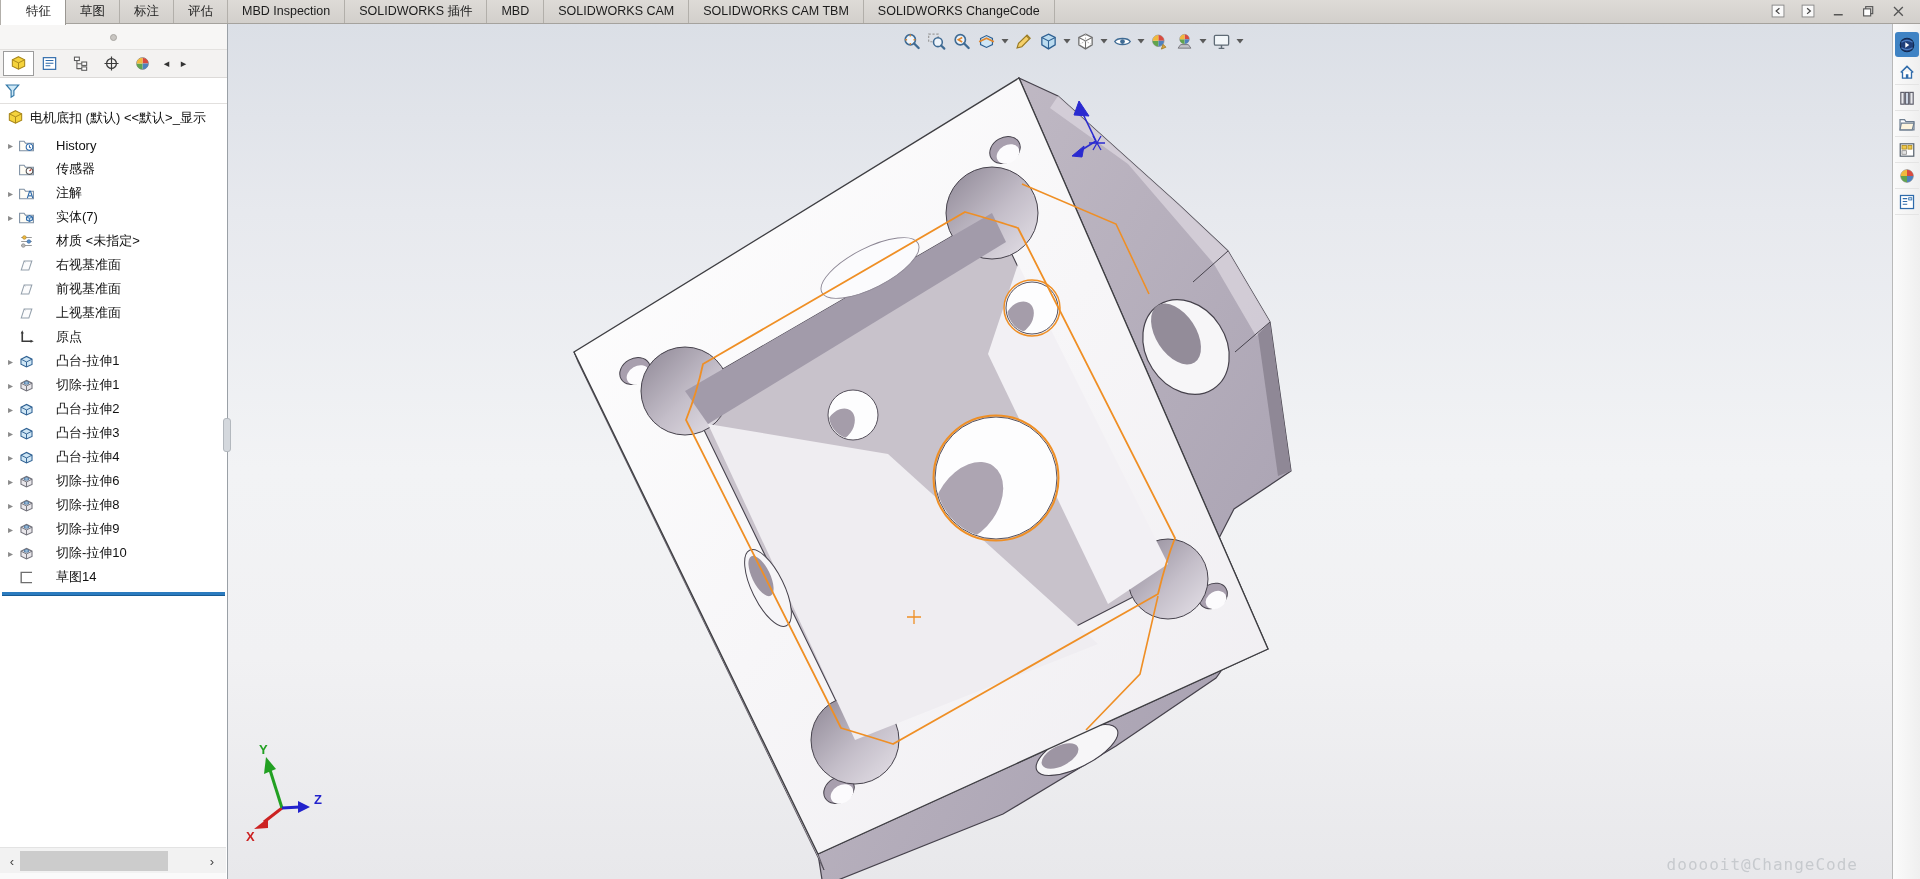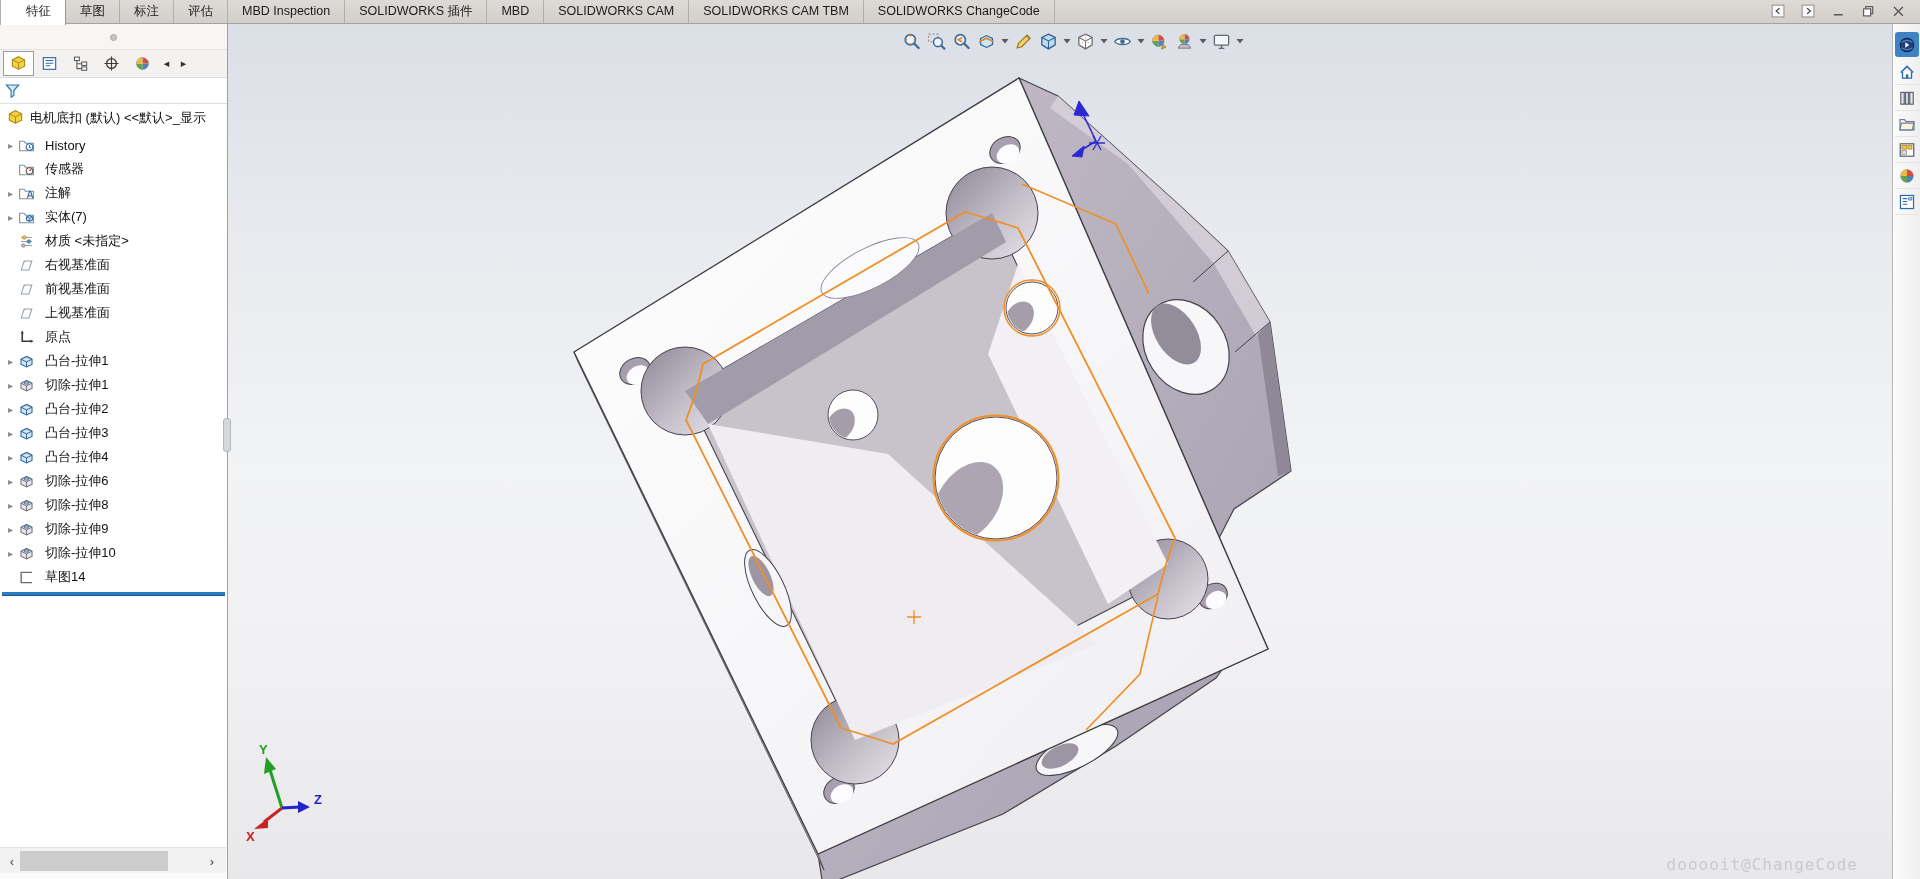--- a/index.html
+++ b/index.html
@@ -27,21 +27,21 @@
     display:flex; align-items:center; padding-left:3px; }
   .ptab { width:31px; height:25px; display:flex; align-items:center; justify-content:center; }
   .ptab.active { background:#fff; border:1px solid #9c9c9c; }
   .pnav { width:17px; height:22px; display:flex; align-items:center; justify-content:center; font-size:11px; color:#333; }
   .filter-row { height:26px; border-bottom:1px solid #e2e0de; display:flex; align-items:center; padding-left:4px; }
   .tree { flex:1; padding-top:5px; font-size:13px; color:#111; overflow:hidden; }
   .tree-root { height:24px; display:flex; align-items:flex-start; padding-left:7px; gap:6px; white-space:nowrap; overflow:hidden; }
   .titem { height:24px; display:flex; align-items:center; white-space:nowrap; }
   .titem .arr { width:16px; padding-left:8px; font-size:10px; color:#8a8a8a; flex:0 0 auto; }
   .titem .ticon { width:18px; height:17px; flex:0 0 auto; margin-left:2px; }
-  .titem .tlabel { margin-left:9px; }
+  .titem .tlabel { margin-left:20px; }
   .rollback { height:4px; background:#2b7bbf; margin:3px 2px 0 2px; border-bottom:1px solid #185b94; }
   .hscroll { position:absolute; left:0; right:1px; bottom:6px; height:26px; background:#f2f2f2;
     border-top:1px solid #e3e3e3; }
   .hs-arrow { position:absolute; top:0; width:24px; height:26px; display:flex; align-items:center;
     justify-content:center; color:#444; font-size:13px; }
   .hs-thumb { position:absolute; left:20px; top:3px; width:148px; height:20px; background:#cccccc; }
   .panel-bottom { position:absolute; left:0; right:1px; bottom:0; height:6px; background:#fafafa; }
   .splitter-grip { position:absolute; left:223px; top:418px; width:8px; height:34px;
     background:#d4d8dd; border:1px solid #b3b8be; border-radius:3px; z-index:25; }
 

